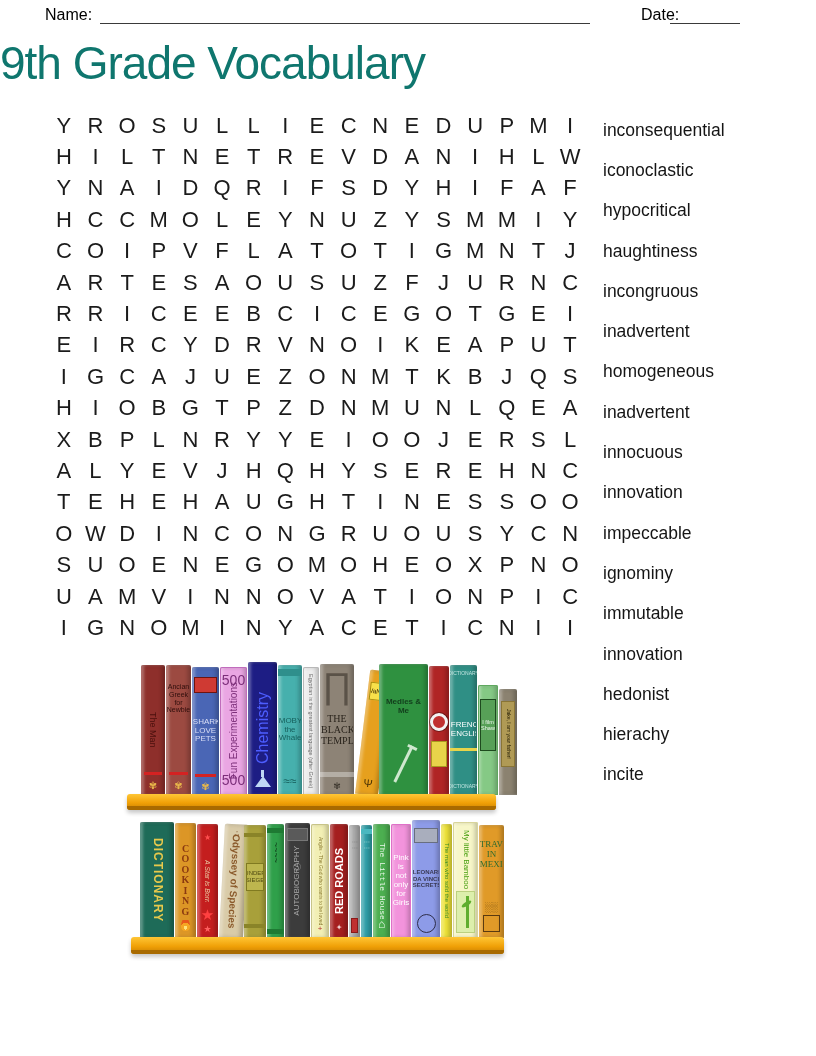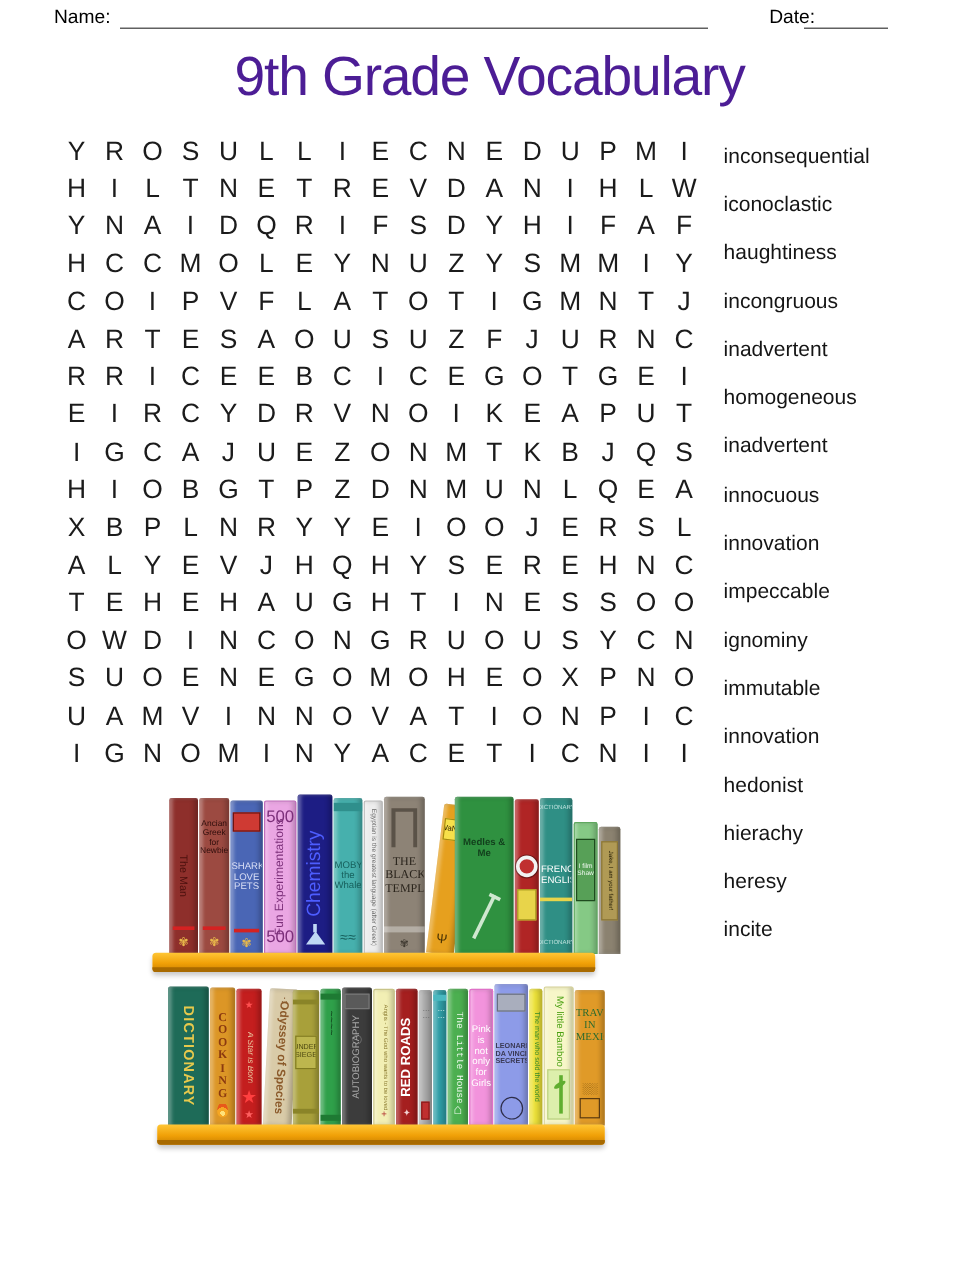--- a/index.html
+++ b/index.html
@@ -10,22 +10,22 @@
   
   .hdr{position:absolute;top:4px;left:0;width:816px;height:24px;font-size:16px;color:#000;}
   .hdr .lbl{position:absolute;top:2px;}
   .name-lbl{left:45px;}
   .date-lbl{left:625px;margin-left:16px;}
   .fill-line{position:absolute;border-bottom:1.6px solid #3a3a3a;height:16px;top:3px;}
   .name-line{left:100px;width:490px;}
   .date-line{left:670px;width:70px;}
   
   .page-title{
-    position:absolute;top:36px;left:0;width:816px;text-align:center;
-    font-size:46px;letter-spacing:-1px;color:#4c1d95;font-weight:400;
+    position:absolute;top:36px;left:0;width:816px;text-align:left;
+    font-size:46px;letter-spacing:-1px;color:#0f766e;font-weight:400;
   }
   
   .grid{
     position:absolute;left:48px;top:110px;
     display:grid;grid-template-columns:repeat(17,31.65px);grid-auto-rows:31.4px;
     font-size:22px;color:#1b1b1b;
   }
   .cell{display:flex;align-items:center;justify-content:center;}
   
   .words{position:absolute;left:603px;top:110px;font-size:17.5px;color:#151515;}
@@ -385,34 +385,34 @@
     <span class="cell">I</span>
     <span class="cell">C</span>
     <span class="cell">N</span>
     <span class="cell">I</span>
     <span class="cell">I</span>
   </div>
 
 <div class="words">
     <div class="word-item">inconsequential</div>
     <div class="word-item">iconoclastic</div>
+    <div class="word-item">hypocritical</div>
     <div class="word-item">haughtiness</div>
     <div class="word-item">incongruous</div>
     <div class="word-item">inadvertent</div>
     <div class="word-item">homogeneous</div>
     <div class="word-item">inadvertent</div>
     <div class="word-item">innocuous</div>
     <div class="word-item">innovation</div>
     <div class="word-item">impeccable</div>
     <div class="word-item">ignominy</div>
     <div class="word-item">immutable</div>
     <div class="word-item">innovation</div>
     <div class="word-item">hedonist</div>
     <div class="word-item">hierachy</div>
-    <div class="word-item">heresy</div>
     <div class="word-item">incite</div>
   </div>
 
 <div>
   <div class="book-row row1">
       <div class="book" style="width: 24px; height: 130px; background: rgb(142, 47, 43);">
         <span class="book-title mode-vd" style="font-size: 9px; color: rgb(74, 16, 13);">The Man</span>
         <span class="deco deco-stripe" style="bottom: 20px; background: rgb(212, 34, 34);"></span>
         <span class="deco deco-t" style="bottom: 4px; font-size: 10px; color: rgb(232, 184, 74);">✾</span>
       </div>

